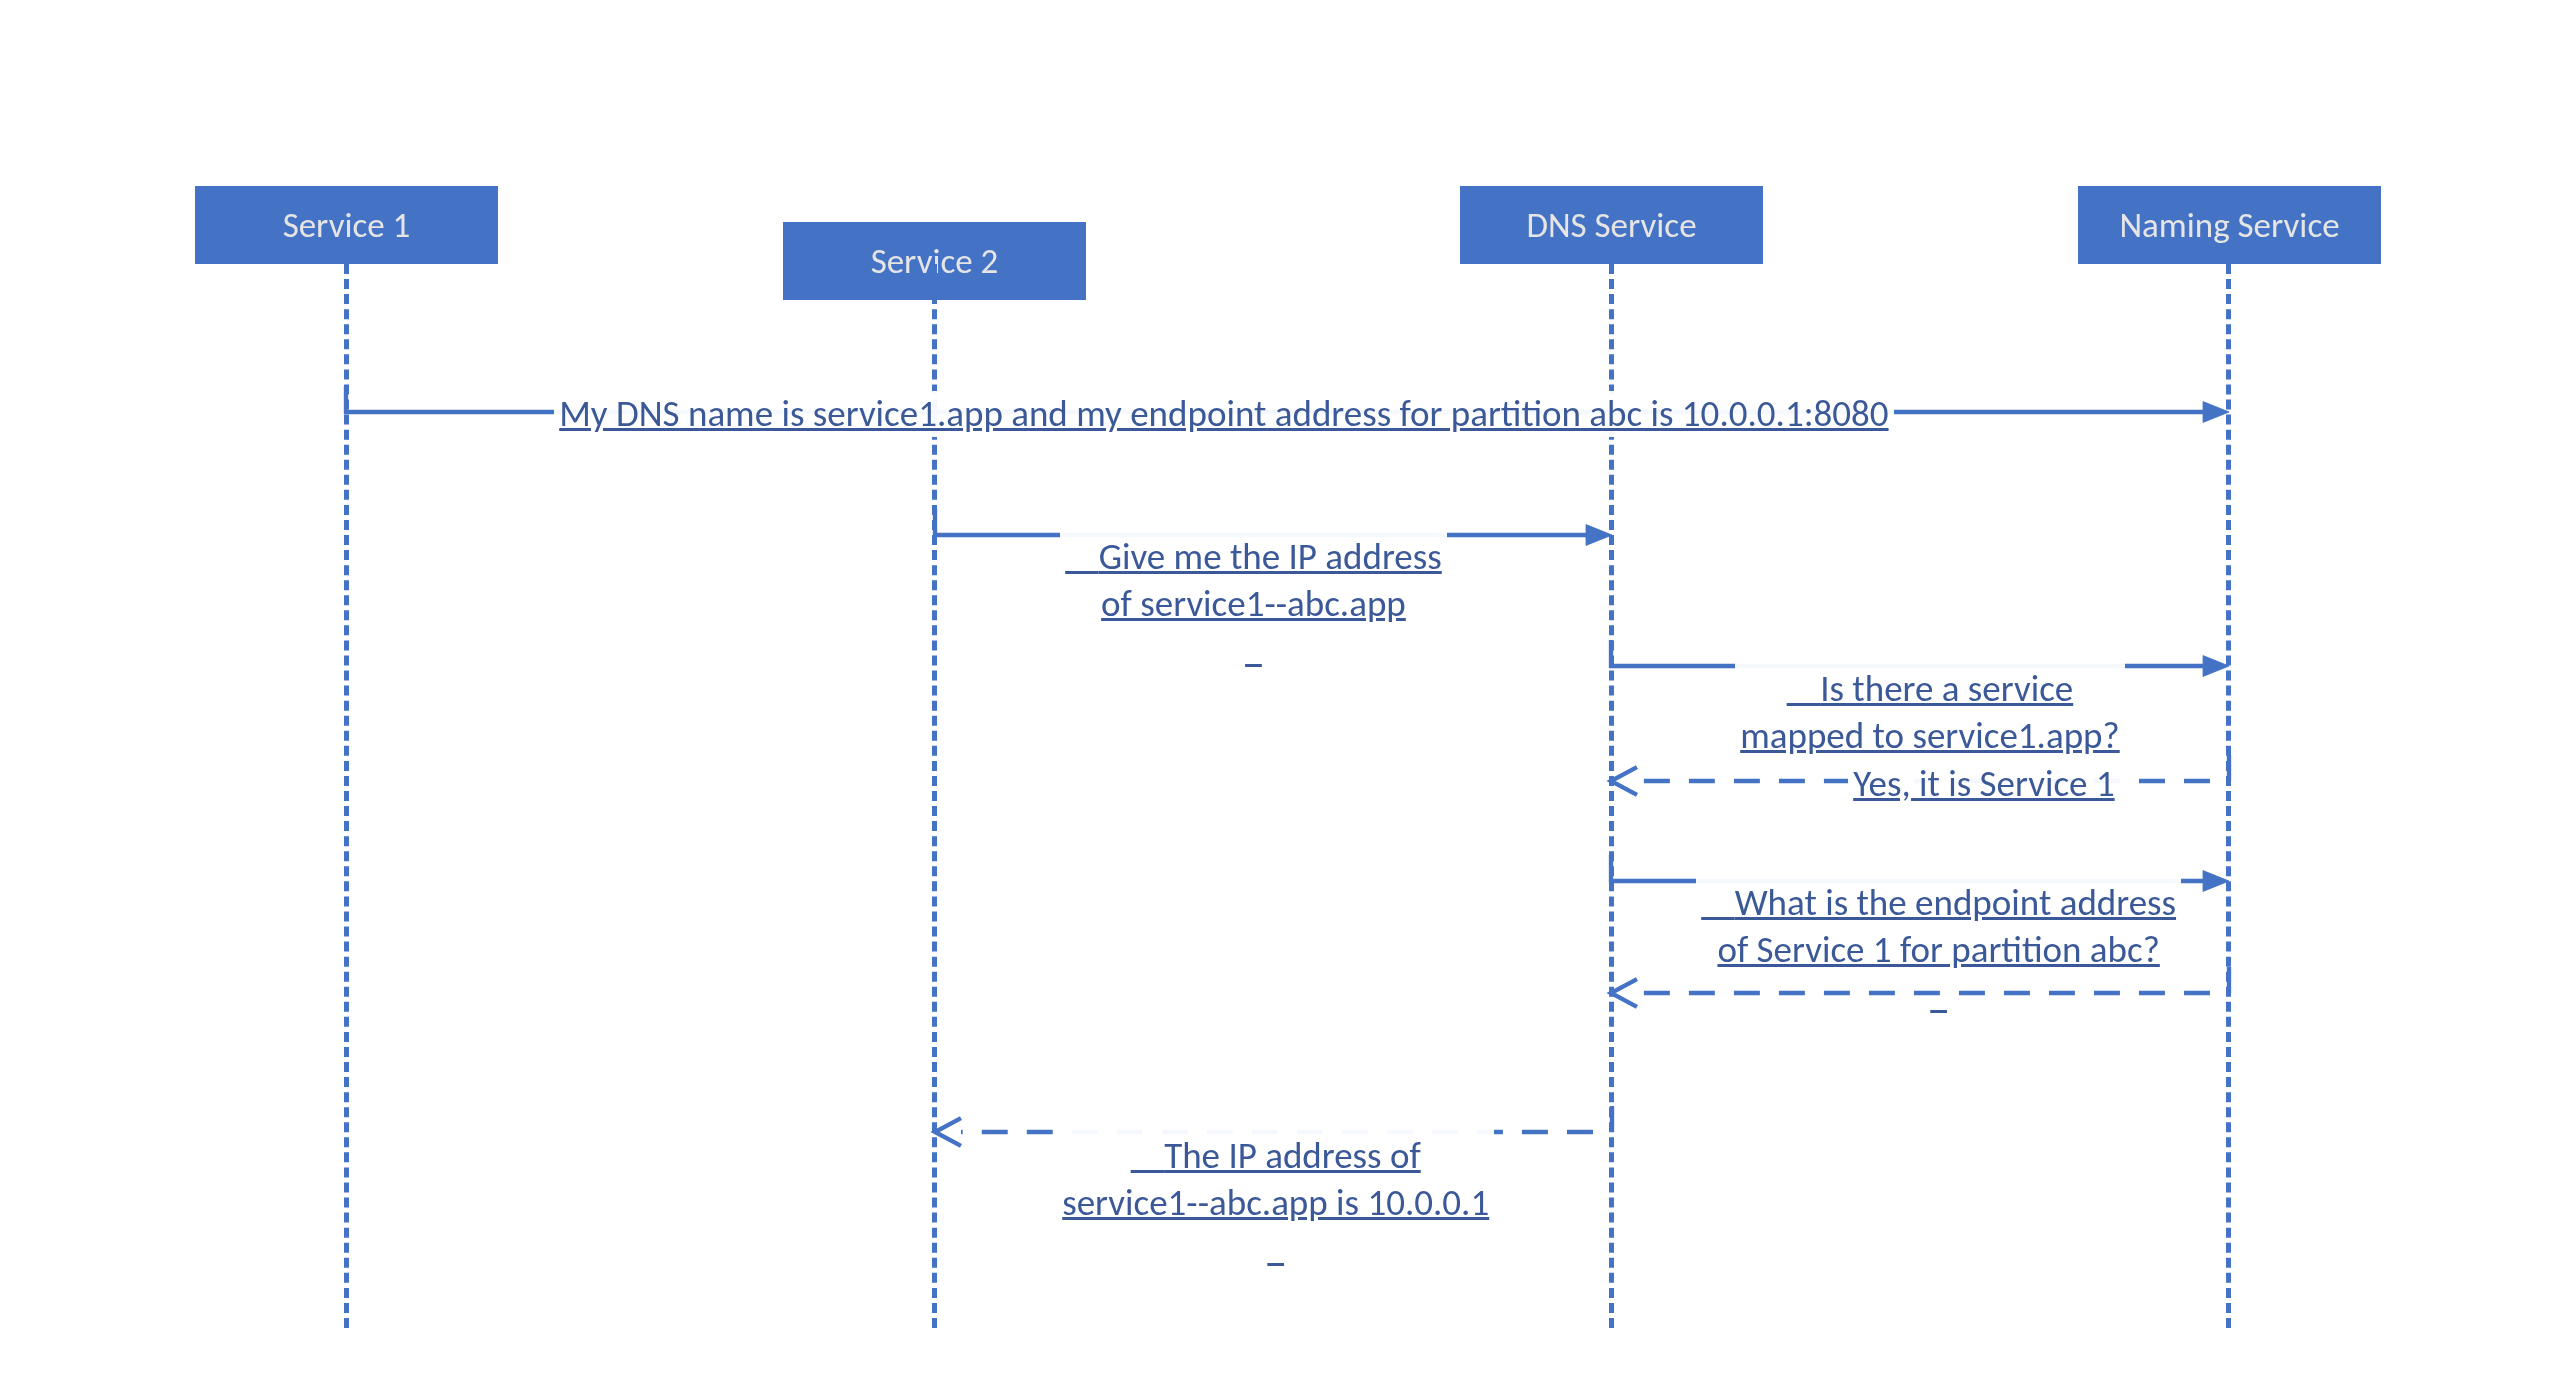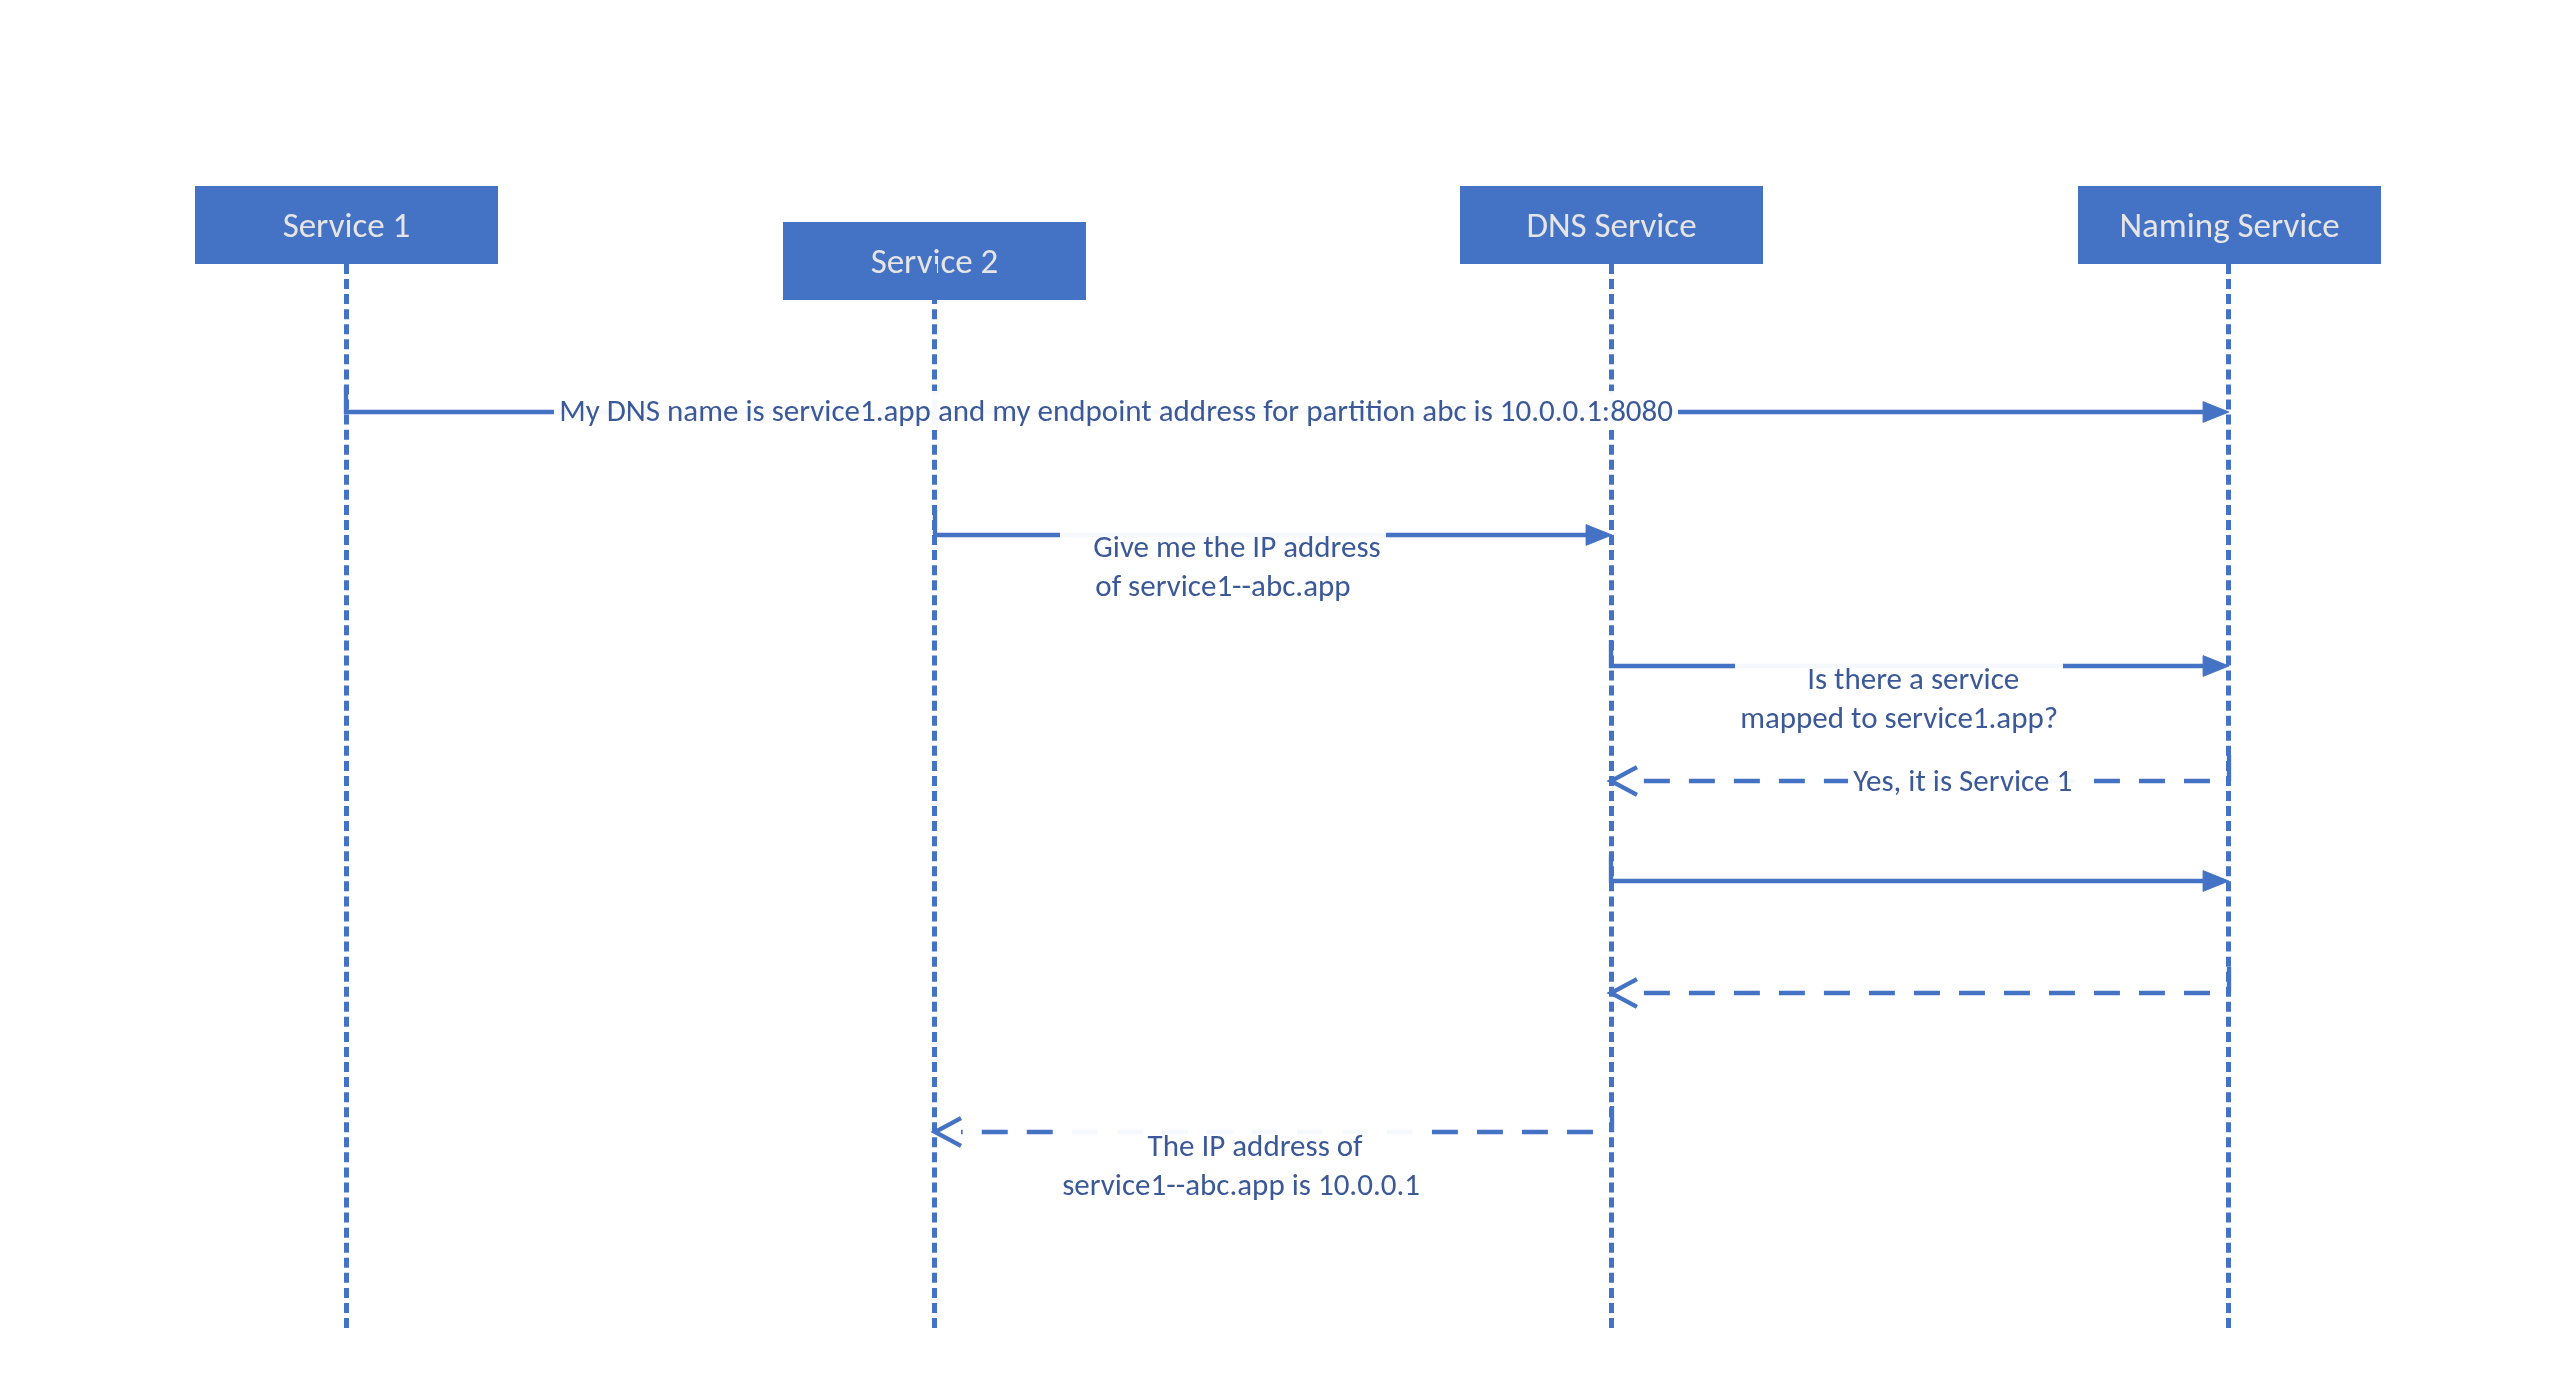--- a/index.html
+++ b/index.html
@@ -64,27 +64,28 @@
   }
   .msg .head-open {
     fill: none;
     stroke: var(--blue);
     stroke-width: 5;
     stroke-linecap: butt;
     stroke-linejoin: miter;
   }
   .label {
     position: absolute;
-    font-size: 31px;
+    font-size: 37px;
     line-height: 1.25;
     color: var(--blue-text);
     text-align: center;
     white-space: pre;
     background: rgba(255,255,255,0.95);
     padding: 0 5.2px;
+    text-decoration: underline;
   }
 </style>
 </head>
 <body>
 
 <div class="stage">
 
   <div class="participant" style="left:195px;">
     <span>Service 1</span>
   </div>
@@ -128,20 +129,23 @@
   <svg class="msg" style="left:1611px; top:755px; width:618px; height:52px;" viewBox="0 0 714 60" width="618" height="52">
     <path class="dashed" d="M 714 0 L 714 30 L 30 30"></path>
     <path class="head-open" d="M 30 14 L 0 30 L 30 46"></path>
   </svg>
   <div class="label" style="left:1848px; top:761px;">Yes, it is Service 1</div>
 
   <svg class="msg" style="left:1611px; top:855px; width:618px; height:52px;" viewBox="0 0 714 60" width="618" height="52">
     <path class="solid" d="M 0 0 L 0 30 L 684 30"></path>
     <polygon class="head-closed" points="684,18 714,30 684,42"></polygon>
   </svg>
+  <div class="label" style="left:1696px; top:834px; text-align:center;">
+    <span>What is the endpoint address</span><br><span>of Service 1 for partition abc?</span>
+  </div>
 
   <svg class="msg" style="left:1611px; top:967px; width:618px; height:52px;" viewBox="0 0 714 60" width="618" height="52">
     <path class="dashed" d="M 714 0 L 714 30 L 30 30"></path>
     <path class="head-open" d="M 30 14 L 0 30 L 30 46"></path>
   </svg>
 
   <svg class="msg" style="left:935px; top:1106px; width:677px; height:52px;" viewBox="0 0 782 60" width="677" height="52">
     <path class="dashed" d="M 782 0 L 782 30 L 30 30"></path>
     <path class="head-open" d="M 30 14 L 0 30 L 30 46"></path>
   </svg>

